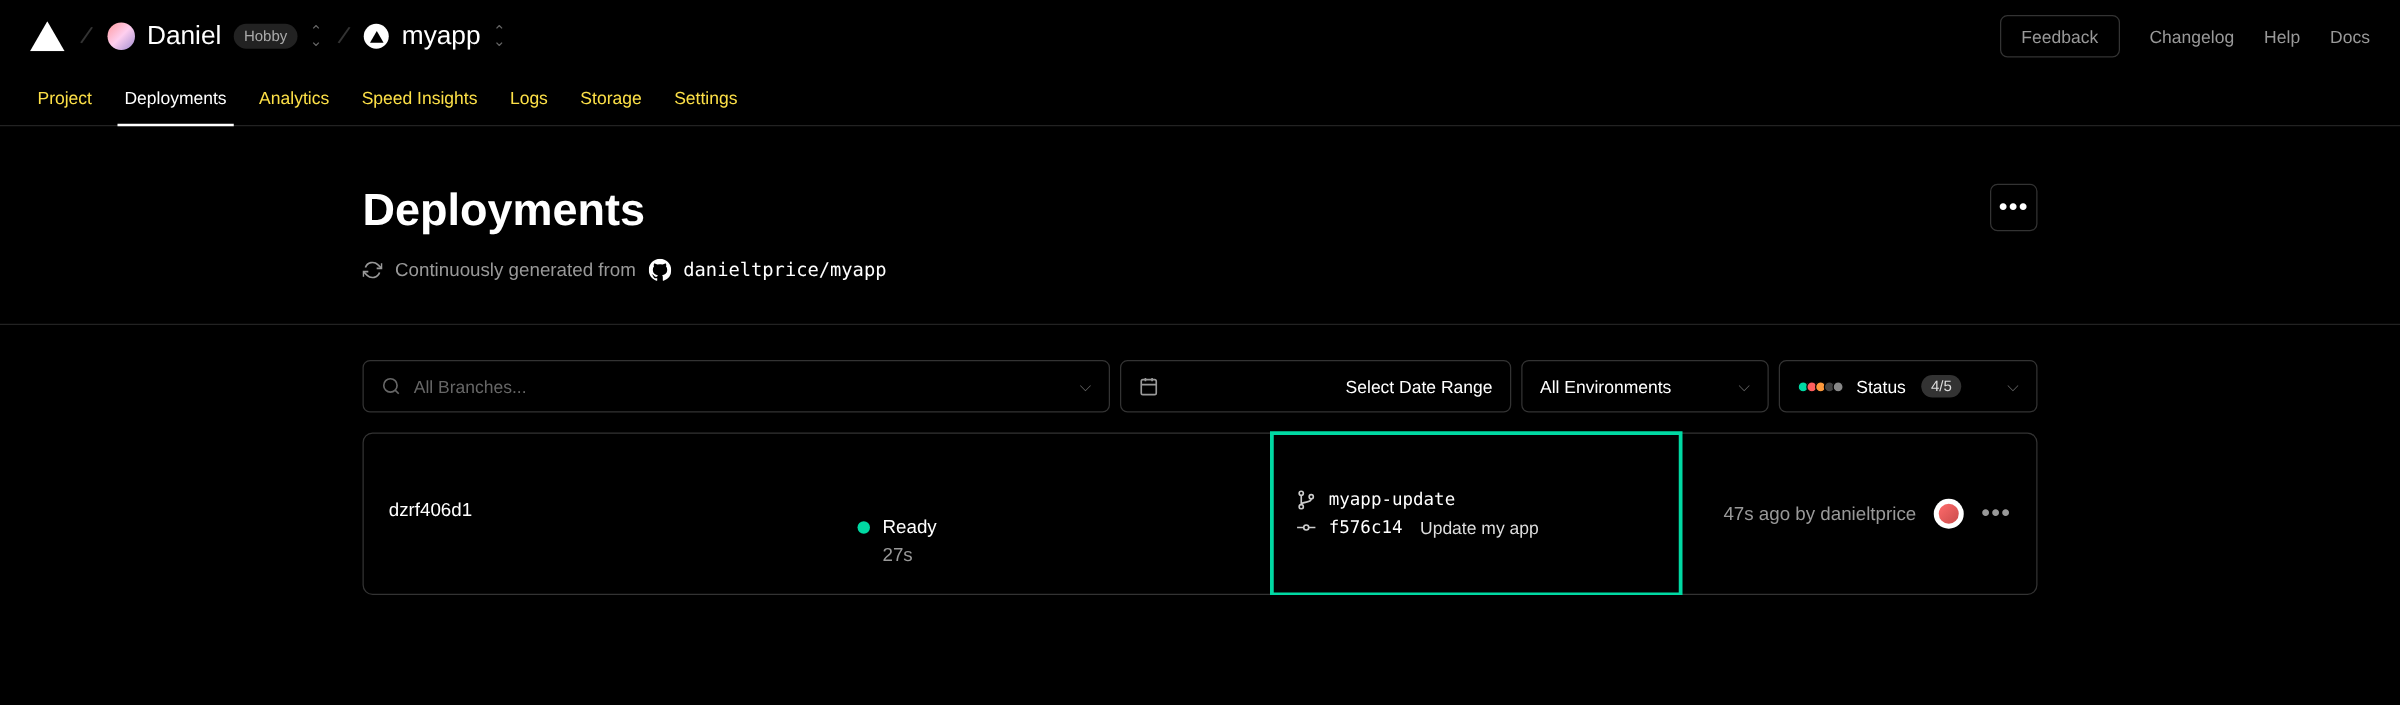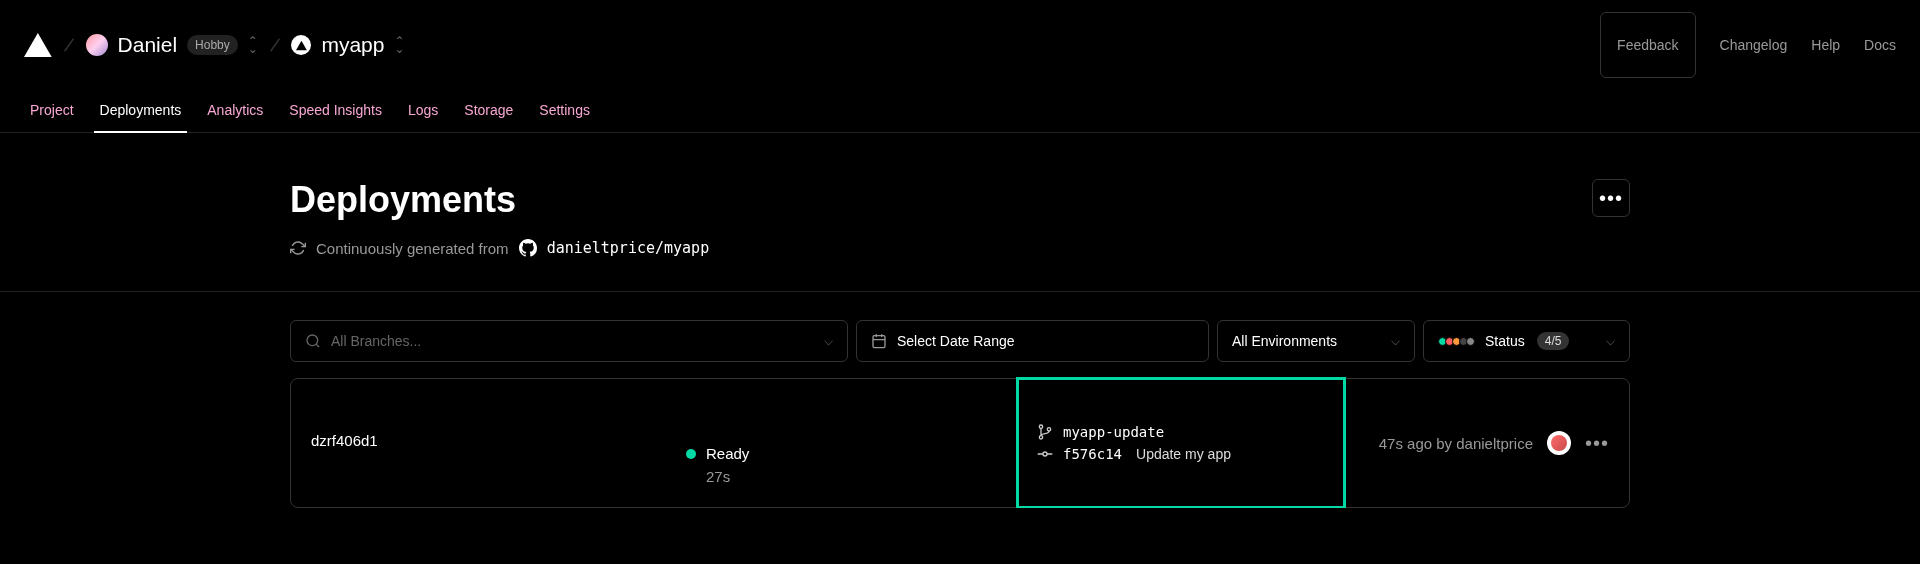--- a/index.html
+++ b/index.html
@@ -78,39 +78,39 @@
     }
     .topbar-right {
       display: flex;
       align-items: center;
       gap: 24px;
     }
     .feedback-btn {
       border: 1px solid #333;
       background: transparent;
       color: #999;
-      padding: 24px 16px;
+      padding: 8px 16px;
       border-radius: 6px;
       font-size: 14px;
       cursor: pointer;
     }
     .top-link {
       color: #999;
       font-size: 14px;
       text-decoration: none;
       cursor: pointer;
     }
     .nav-tabs {
       display: flex;
       gap: 6px;
       padding: 16px 20px 0 20px;
       border-bottom: 1px solid #222;
     }
     .nav-tab {
-      color: #f9a8d4;
+      color: #fde047;
       font-size: 14px;
       padding: 8px 10px 14px 10px;
       cursor: pointer;
       position: relative;
     }
     .nav-tab.active {
       color: #fff;
     }
     .nav-tab.active::after {
       content: "";
@@ -186,21 +186,22 @@
     .filter-branches {
       flex: 1;
       justify-content: space-between;
     }
     .filter-branches .left-grp {
       display: flex;
       align-items: center;
       gap: 10px;
     }
     .filter-date {
-      width: 353px;
+      width: 313px;
+      justify-content: space-between;
     }
     .filter-env {
       width: 198px;
       justify-content: space-between;
       color: #fff;
       gap: 27px;
     }
     .filter-status {
       width: 207px;
       justify-content: space-between;

